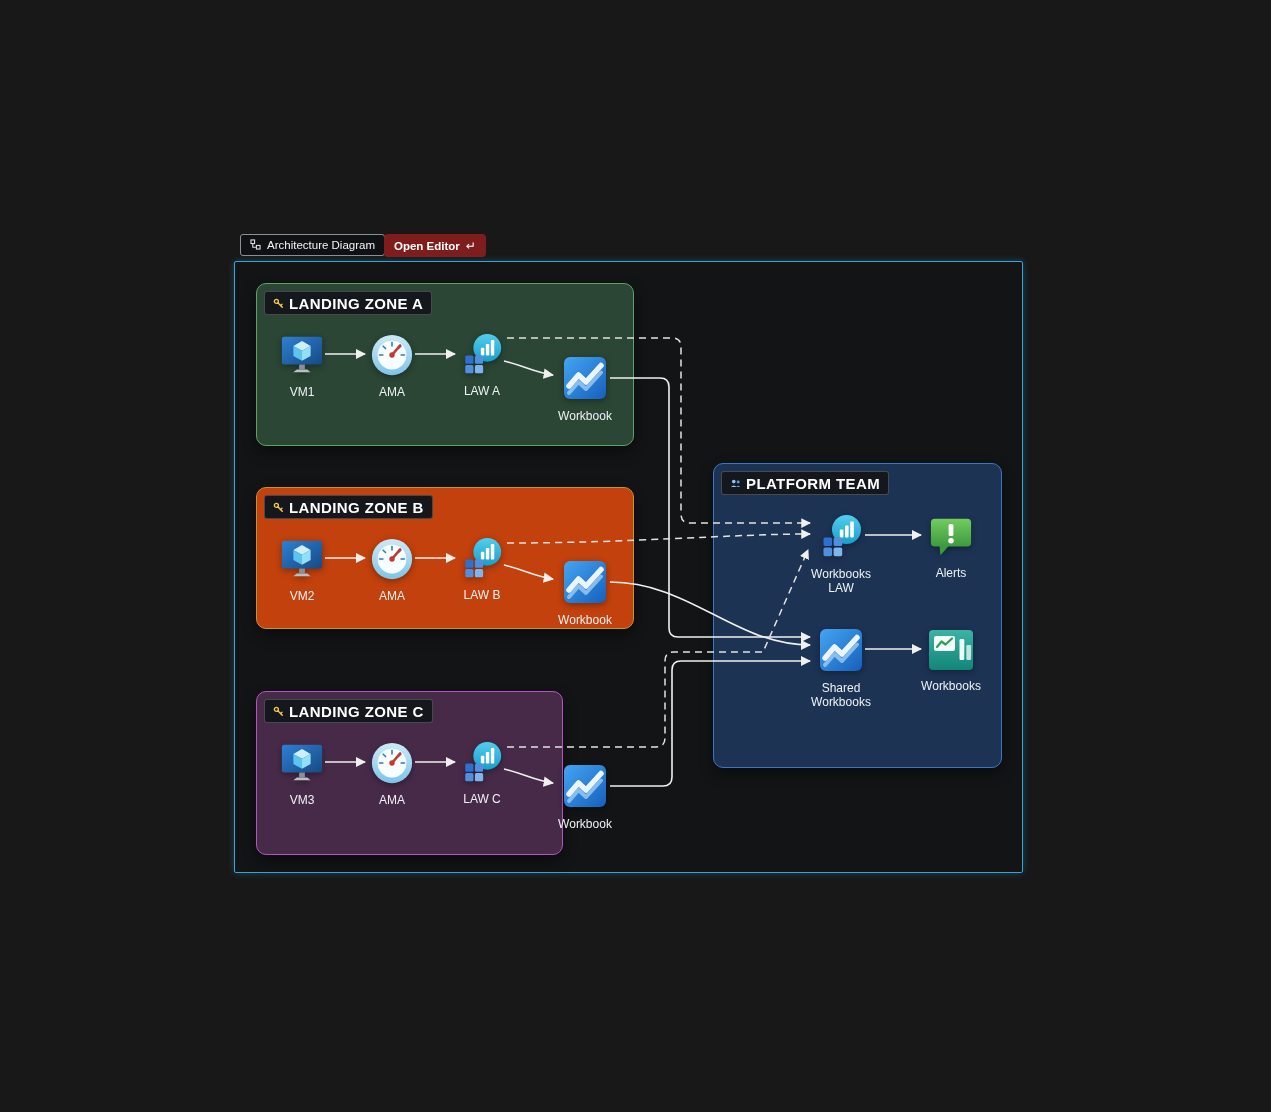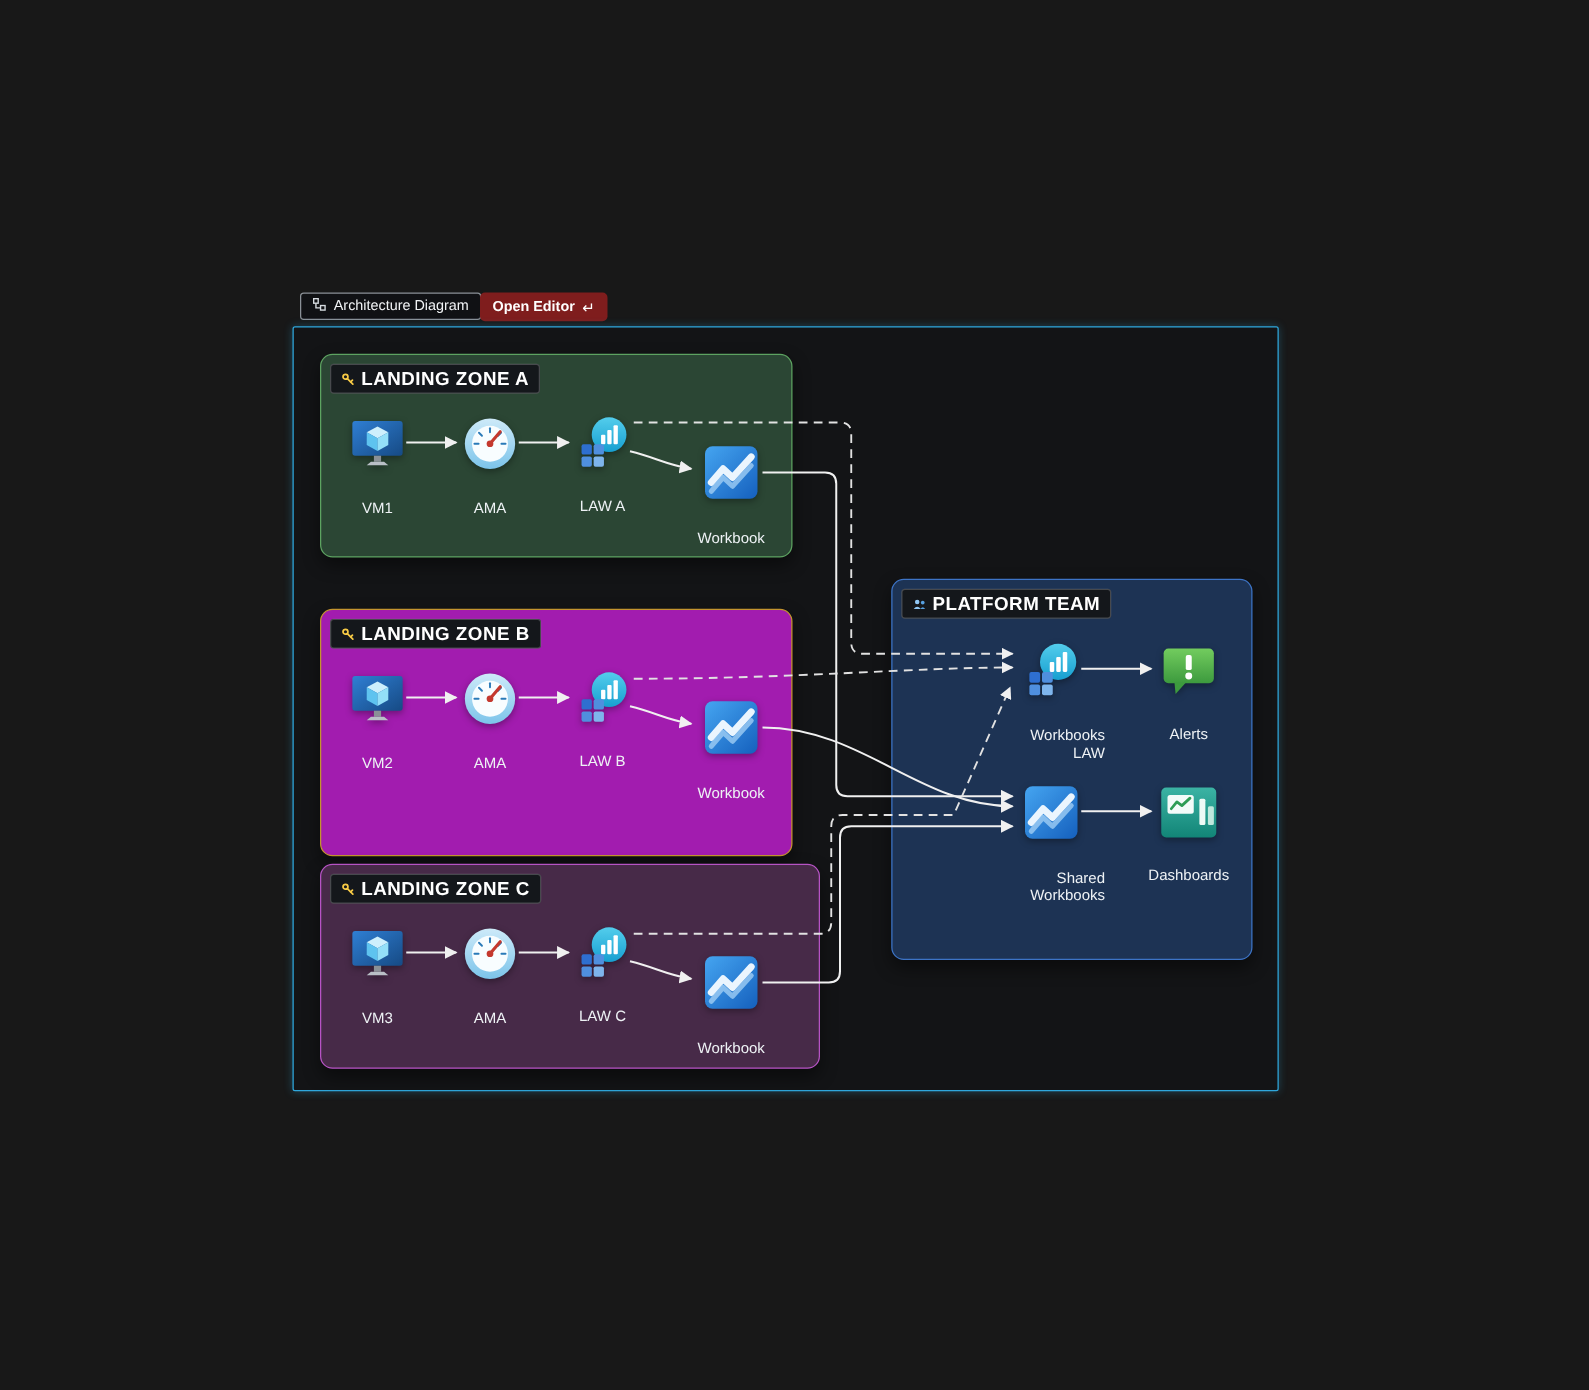--- a/index.html
+++ b/index.html
@@ -34,42 +34,42 @@
     background: #131416;
     border: 1.5px solid #2fa7dc; border-radius: 2px;
     box-shadow: 0 0 7px rgba(47,167,220,.3);
   }
 
   .zone {
     position: absolute; border-radius: 10px; border: 1.5px solid;
     box-shadow: 0 6px 14px rgba(0,0,0,.45);
   }
   .zone-a { left: 21px; top: 21px;  width: 378px; height: 163px; background: #2b4634; border-color: #5da361; }
-  .zone-b { left: 21px; top: 225px; width: 378px; height: 198px; background: #a21caf; border-color: #c3942f; padding-left: 15px; }
-  .zone-c { left: 21px; top: 429px; width: 400px; height: 164px; background: #472a48; border-color: #b653c4; }
+  .zone-b { left: 21px; top: 225px; width: 378px; height: 142px; background: #c2410c; border-color: #c3942f; padding-left: 15px; }
+  .zone-c { left: 21px; top: 429px; width: 307px; height: 164px; background: #472a48; border-color: #b653c4; }
   .platform { left: 478px; top: 201px; width: 289px; height: 305px; background: #1d3354; border-color: #3d74c6; }
 
   .badge {
     position: absolute; left: 7px; top: 7px;
     display: flex; align-items: center; gap: 5px;
     background: #14171b; border: 1px solid rgba(255,255,255,.22); border-radius: 3px;
     padding: 2.5px 8px; color: #fff; font-size: 15px; font-weight: 700;
     letter-spacing: .4px; white-space: nowrap; text-align: center;
   }
   .badge .bic { display: flex; align-items: center; }
 
   .node {
     position: absolute; width: 90px;
     display: flex; flex-direction: column; align-items: center;
   }
   .node.pnode { width: 110px; }
   .node .ic { display: block; filter: drop-shadow(0 2px 3px rgba(0,0,0,.35)); line-height: 0; }
   .node .nl {
-    margin-top: 21px; font-size: 12px; color: #eef2f5;
-    text-align: right; line-height: 1.18; max-width: 86px;
+    margin-top: 7px; font-size: 12px; color: #eef2f5;
+    text-align: center; line-height: 1.18; max-width: 86px;
   }
 
   .n-vm  { left: 0;     top: 48px; }
   .n-ama { left: 90px;  top: 48px; }
   .n-law { left: 180px; top: 47px; }
   .n-wb  { left: 283px; top: 70px; }
 
   .p-law    { left: 72px;  top: 48px; }
   .p-alerts { left: 182px; top: 51px; }
   .p-swb    { left: 72px;  top: 162px; }
@@ -401,21 +401,21 @@
     <div class="node pnode p-dash">
       <span class="ic">
         <svg viewBox="0 0 48 44" width="48" height="44">
             <rect x="2" y="2" width="44" height="40" rx="4" fill="url(#gDash)"></rect>
             <rect x="7" y="8" width="21" height="15" rx="2" fill="#f3fbf9"></rect>
             <polyline points="10,19 14.5,13.5 18.5,16.5 25,10.5" fill="none" stroke="#2f9d56" stroke-width="2.2" stroke-linecap="round" stroke-linejoin="round"></polyline>
             <rect x="32.5" y="11" width="4.8" height="21" rx="1.2" fill="#eefaf6"></rect>
             <rect x="39.3" y="17" width="4.8" height="15" rx="1.2" fill="#bfe7dc"></rect>
           </svg>
       </span>
-      <span class="nl">Dashboards</span>
+      <span class="nl">Workbooks</span>
     </div>
   </div>
 
   <svg class="edges">
 
     <path class="edge-solid" marker-end="url(#arr)" d="M 90 92 H 130"></path>
     <path class="edge-solid" marker-end="url(#arr)" d="M 180 92 H 220"></path>
     <path class="edge-solid" marker-end="url(#arr)" d="M 269 99 C 290 104 298 110 318 113"></path>
 
     <path class="edge-solid" marker-end="url(#arr)" d="M 90 296 H 130"></path>

